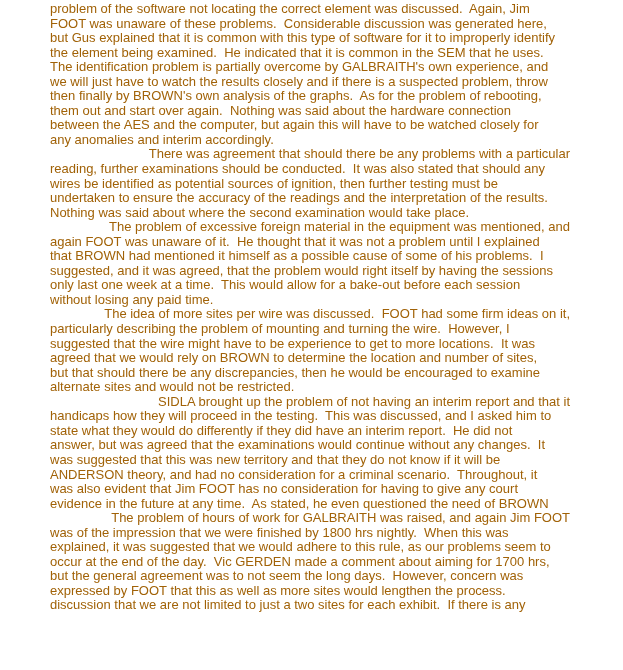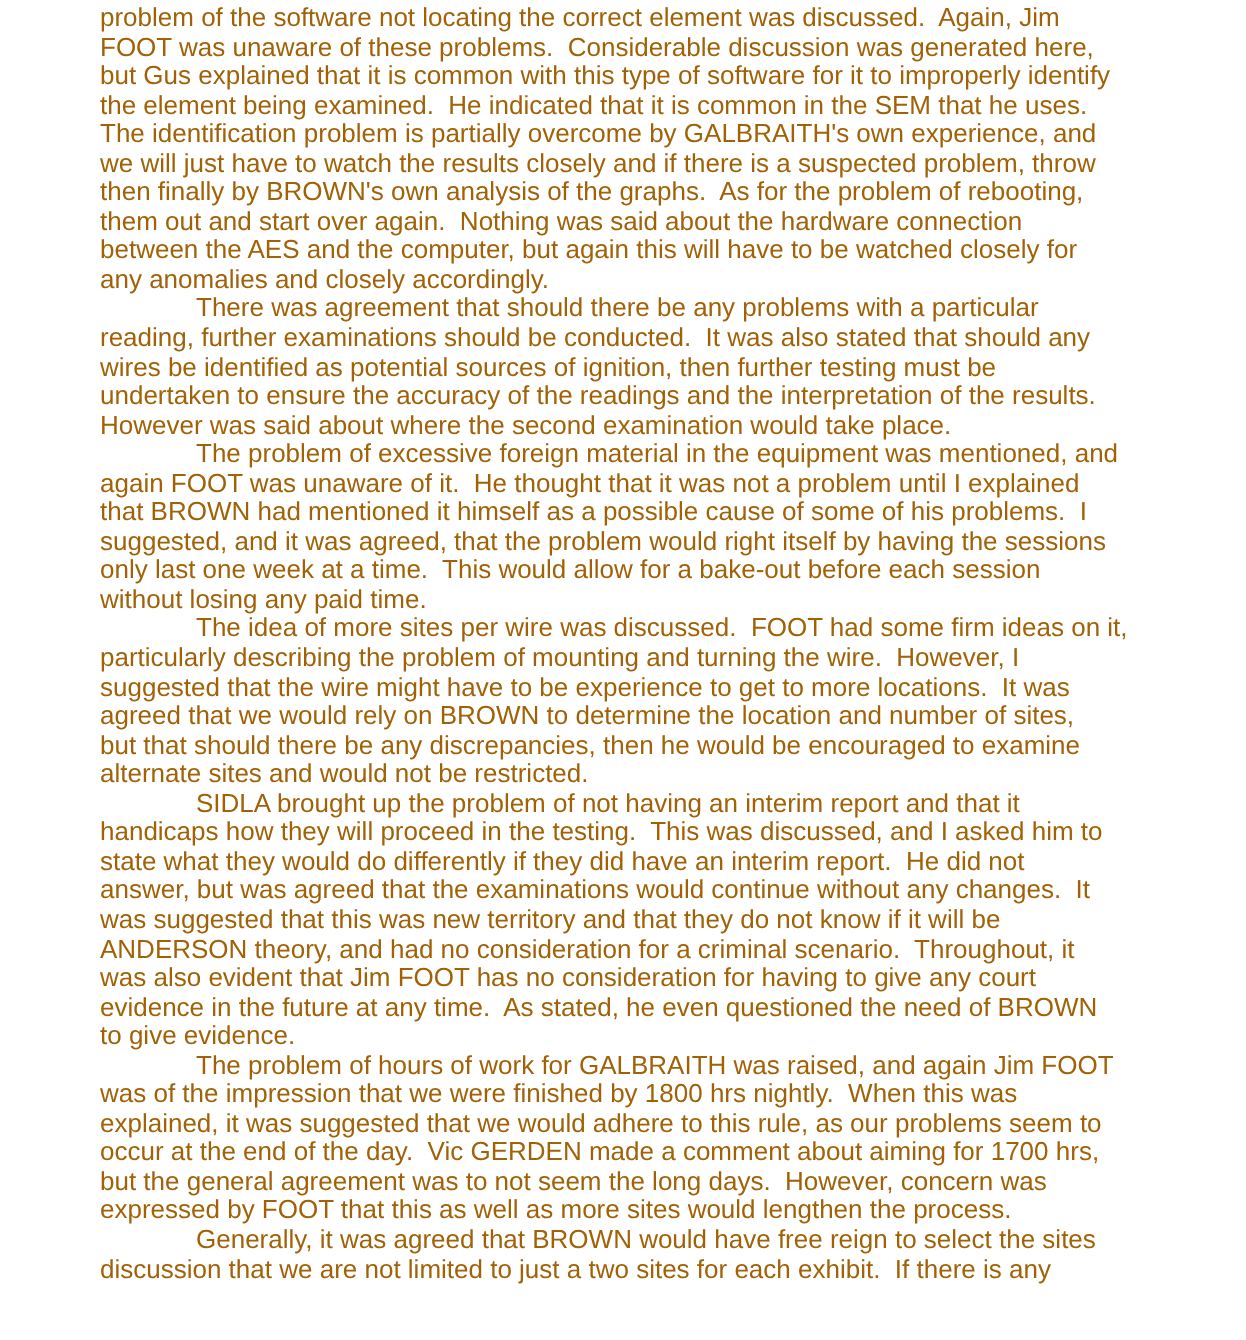--- a/index.html
+++ b/index.html
@@ -3,63 +3,61 @@
 <meta charset="utf-8">
 <style>
   html, body { margin: 0; padding: 0; background: #ffffff; }
   body { width: 623px; height: 670px; overflow: hidden; position: relative; }
   .page {
     position: absolute; left: 50px; top: 2px; width: 520px;
     font-family: "Liberation Sans", sans-serif;
     font-size: 13px; line-height: 14.55px; color: #a16207;
   }
   .line { white-space: pre; display: block; height: 14.55px; }
-  .indent { padding-left: 48px; }
+  .indent { padding-left: 48px; text-align: right; }
 </style>
 </head>
 <body>
 
 <div class="page" id="page">
     <span class="line">problem of the software not locating the correct element was discussed.  Again, Jim</span>
     <span class="line">FOOT was unaware of these problems.  Considerable discussion was generated here,</span>
     <span class="line">but Gus explained that it is common with this type of software for it to improperly identify</span>
     <span class="line">the element being examined.  He indicated that it is common in the SEM that he uses.</span>
     <span class="line">The identification problem is partially overcome by GALBRAITH's own experience, and</span>
     <span class="line">we will just have to watch the results closely and if there is a suspected problem, throw</span>
     <span class="line">then finally by BROWN's own analysis of the graphs.  As for the problem of rebooting,</span>
     <span class="line">them out and start over again.  Nothing was said about the hardware connection</span>
     <span class="line">between the AES and the computer, but again this will have to be watched closely for</span>
-    <span class="line">any anomalies and closely accordingly.</span>
+    <span class="line">any anomalies and interim accordingly.</span>
     <span class="line indent">There was agreement that should there be any problems with a particular</span>
     <span class="line">reading, further examinations should be conducted.  It was also stated that should any</span>
     <span class="line">wires be identified as potential sources of ignition, then further testing must be</span>
     <span class="line">undertaken to ensure the accuracy of the readings and the interpretation of the results.</span>
-    <span class="line">However was said about where the second examination would take place.</span>
+    <span class="line">Nothing was said about where the second examination would take place.</span>
     <span class="line indent">The problem of excessive foreign material in the equipment was mentioned, and</span>
     <span class="line">again FOOT was unaware of it.  He thought that it was not a problem until I explained</span>
     <span class="line">that BROWN had mentioned it himself as a possible cause of some of his problems.  I</span>
     <span class="line">suggested, and it was agreed, that the problem would right itself by having the sessions</span>
     <span class="line">only last one week at a time.  This would allow for a bake-out before each session</span>
     <span class="line">without losing any paid time.</span>
     <span class="line indent">The idea of more sites per wire was discussed.  FOOT had some firm ideas on it,</span>
     <span class="line">particularly describing the problem of mounting and turning the wire.  However, I</span>
     <span class="line">suggested that the wire might have to be experience to get to more locations.  It was</span>
     <span class="line">agreed that we would rely on BROWN to determine the location and number of sites,</span>
     <span class="line">but that should there be any discrepancies, then he would be encouraged to examine</span>
     <span class="line">alternate sites and would not be restricted.</span>
     <span class="line indent">SIDLA brought up the problem of not having an interim report and that it</span>
     <span class="line">handicaps how they will proceed in the testing.  This was discussed, and I asked him to</span>
     <span class="line">state what they would do differently if they did have an interim report.  He did not</span>
     <span class="line">answer, but was agreed that the examinations would continue without any changes.  It</span>
     <span class="line">was suggested that this was new territory and that they do not know if it will be</span>
     <span class="line">ANDERSON theory, and had no consideration for a criminal scenario.  Throughout, it</span>
     <span class="line">was also evident that Jim FOOT has no consideration for having to give any court</span>
     <span class="line">evidence in the future at any time.  As stated, he even questioned the need of BROWN</span>
-    <span class="line">to give evidence.</span>
     <span class="line indent">The problem of hours of work for GALBRAITH was raised, and again Jim FOOT</span>
     <span class="line">was of the impression that we were finished by 1800 hrs nightly.  When this was</span>
     <span class="line">explained, it was suggested that we would adhere to this rule, as our problems seem to</span>
     <span class="line">occur at the end of the day.  Vic GERDEN made a comment about aiming for 1700 hrs,</span>
     <span class="line">but the general agreement was to not seem the long days.  However, concern was</span>
     <span class="line">expressed by FOOT that this as well as more sites would lengthen the process.</span>
-    <span class="line indent">Generally, it was agreed that BROWN would have free reign to select the sites</span>
     <span class="line">discussion that we are not limited to just a two sites for each exhibit.  If there is any</span>
   </div>
 
 </body></html>

